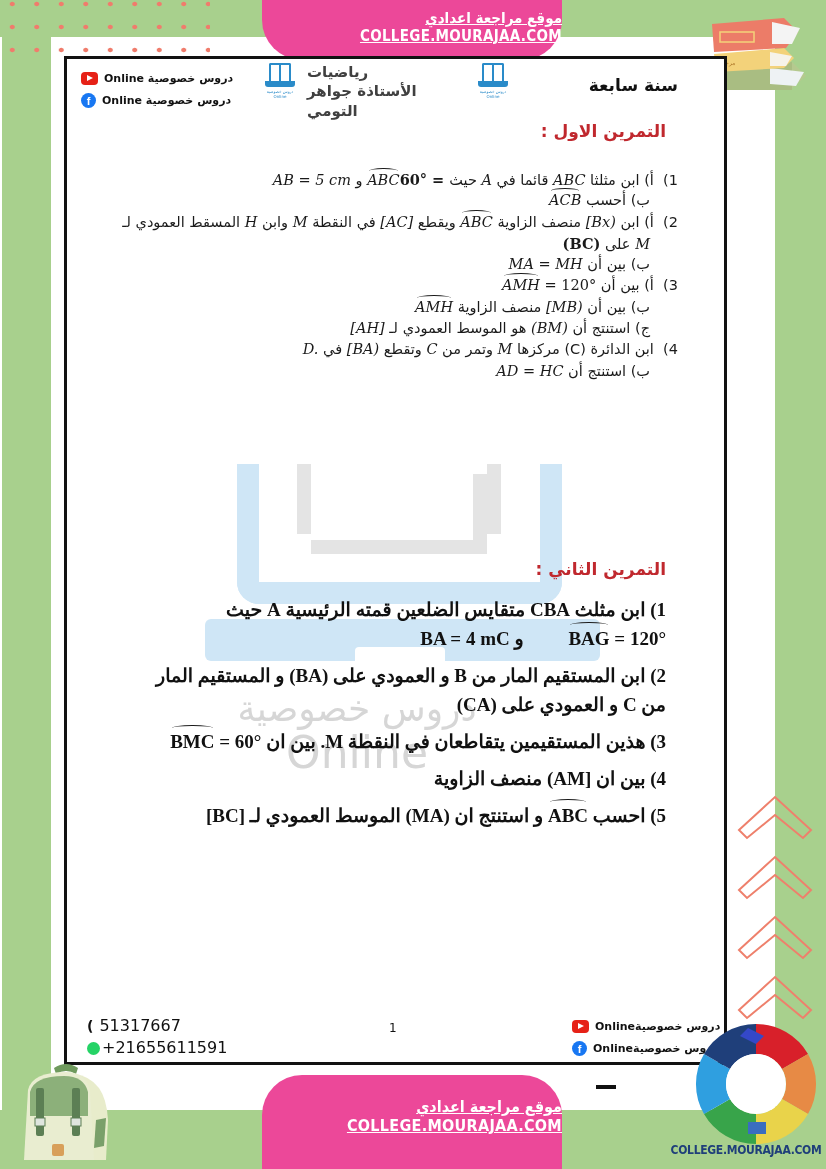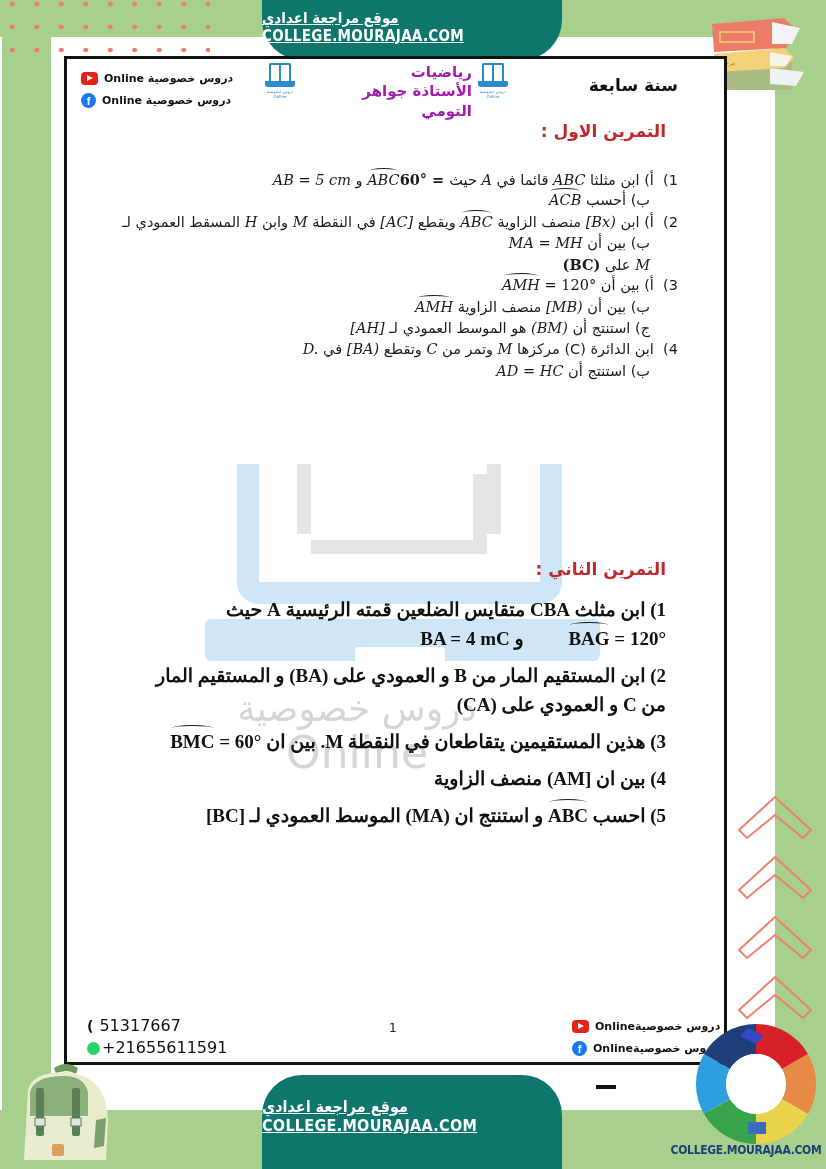--- a/index.html
+++ b/index.html
@@ -9,21 +9,21 @@
   
   .band-top { position: absolute; left: 0; top: 0; width: 826px; height: 37px; background: #a8d08d; }
   .band-left { position: absolute; left: 2px; top: 0; width: 49px; height: 1169px; background: #a8d08d; }
   .band-right { position: absolute; left: 775px; top: 0; width: 51px; height: 1169px; background: #a8d08d; }
   .band-bottom { position: absolute; left: 0; top: 1110px; width: 826px; height: 59px; background: #a8d08d; }
   .dots { position: absolute; left: 0; height: 6px; width: 210px;
           background-image: radial-gradient(circle, #f07c6c 2.2px, transparent 2.6px);
           background-size: 24.5px 6px; background-repeat: repeat-x; }
 
   
-  .site-tab { position: absolute; background: #0f766e; text-align: left; color: #ffffff;
+  .site-tab { position: absolute; background: #ec4899; text-align: right; color: #ffffff;
               font-family: "DejaVu Sans Condensed", "DejaVu Sans", sans-serif; }
   .site-tab.top { left: 262px; top: 0; width: 300px; height: 60px; border-radius: 0 0 40px 40px; }
   .site-tab.bottom { left: 262px; top: 1075px; width: 300px; height: 94px; border-radius: 40px 40px 0 0; }
   .site-tab .ar { display: block; font-size: 15px; font-weight: bold; text-decoration: underline; direction: rtl; }
   .site-tab .en { display: block; font-size: 15px; font-weight: bold; text-decoration: underline; letter-spacing: 0.3px; }
   .site-tab.top .ar { margin-top: 9px; }
   .site-tab.bottom .ar { margin-top: 22px; font-size: 16px; }
   .site-tab.bottom .en { font-size: 16px; }
 
   
@@ -41,22 +41,22 @@
         font-weight: bold; text-align: center; line-height: 16px; font-family: "Liberation Sans", sans-serif; }
   .social-label { direction: rtl; }
 
   .logo-mini { position: absolute; top: 4px; width: 32px; height: 42px; }
   .logo-mini .book { width: 22px; height: 18px; margin: 0 auto; border: 2px solid #2a8bc9; border-bottom: none;
                      border-radius: 2px 2px 0 0; position: relative; }
   .logo-mini .book::after { content: ""; position: absolute; left: 8px; top: 0; width: 2px; height: 16px; background: #2a8bc9; }
   .logo-mini .laptop { width: 30px; height: 6px; background: #2a8bc9; border-radius: 0 0 3px 3px; margin: 0 auto; }
   .logo-mini .cap { font-size: 4px; color: #2a8bc9; text-align: center; margin-top: 2px; }
 
-  .hdr-center { position: absolute; left: 240px; top: 4px; width: 165px; text-align: right; direction: rtl;
-                font-weight: bold; color: #a21caf; }
+  .hdr-center { position: absolute; left: 240px; top: 4px; width: 165px; text-align: left; direction: rtl;
+                font-weight: bold; color: #404040; }
   .hdr-center .subject { font-size: 15px; line-height: 18px; }
   .hdr-center .teacher { font-size: 15px; line-height: 20px; }
 
   .hdr-level { position: absolute; right: 46px; top: 16px; font-size: 17px; font-weight: bold; color: #111; direction: rtl; }
 
   
   .ex-title { position: absolute; right: 58px; font-size: 17px; font-weight: bold; color: #c0282e; direction: rtl; }
   .ex1 { position: absolute; right: 46px; top: 110px; width: 610px; direction: rtl; font-size: 14.5px; color: #1a1a1a; }
   .ex1 .line { height: 21.3px; line-height: 21.3px; white-space: nowrap; }
   .ex1 .i2 { padding-right: 28px; }
@@ -211,24 +211,24 @@
         <span>أ) ابن مثلثا </span><span class="m">ABC</span><span> قائما في </span><span class="m">A</span><span> حيث</span><span class="m up">60° = </span><span class="m hat">ABC</span><span> و</span> <span class="m">AB = 5 cm</span>
       </div>
       <div class="line i2">
         <span>ب) أحسب </span><span class="m hat">ACB</span>
       </div>
       <div class="line">
         <span>2)</span>&nbsp;
         <span>أ) ابن </span><span class="m">[Bx)</span><span> منصف الزاوية </span><span class="m hat">ABC</span><span> ويقطع </span><span class="m">[AC]</span><span> في النقطة </span><span class="m">M</span><span> وابن </span><span class="m">H</span><span> المسقط العمودي لـ</span>
       </div>
       <div class="line i2">
+        <span class="m">M</span><span> على </span><span class="m up">(BC)</span>
+      </div>
+      <div class="line i2">
         <span>ب) بين أن </span><span class="m">MA = MH</span>
-      </div>
-      <div class="line i2">
-        <span class="m">M</span><span> على </span><span class="m up">(BC)</span>
       </div>
       <div class="line">
         <span>3)</span>&nbsp;
         <span>أ) بين أن </span><span class="m" style="direction:ltr;"><span class="hat">AMH</span><span class="up" style="font-style:normal;"> = 120°</span></span>
       </div>
       <div class="line i2">
         <span>ب) بين أن </span><span class="m">[MB)</span><span> منصف الزاوية </span><span class="m hat">AMH</span>
       </div>
       <div class="line i2">
         <span>ج) استنتج أن </span><span class="m">(BM)</span><span> هو الموسط العمودي لـ </span><span class="m">[AH]</span>

